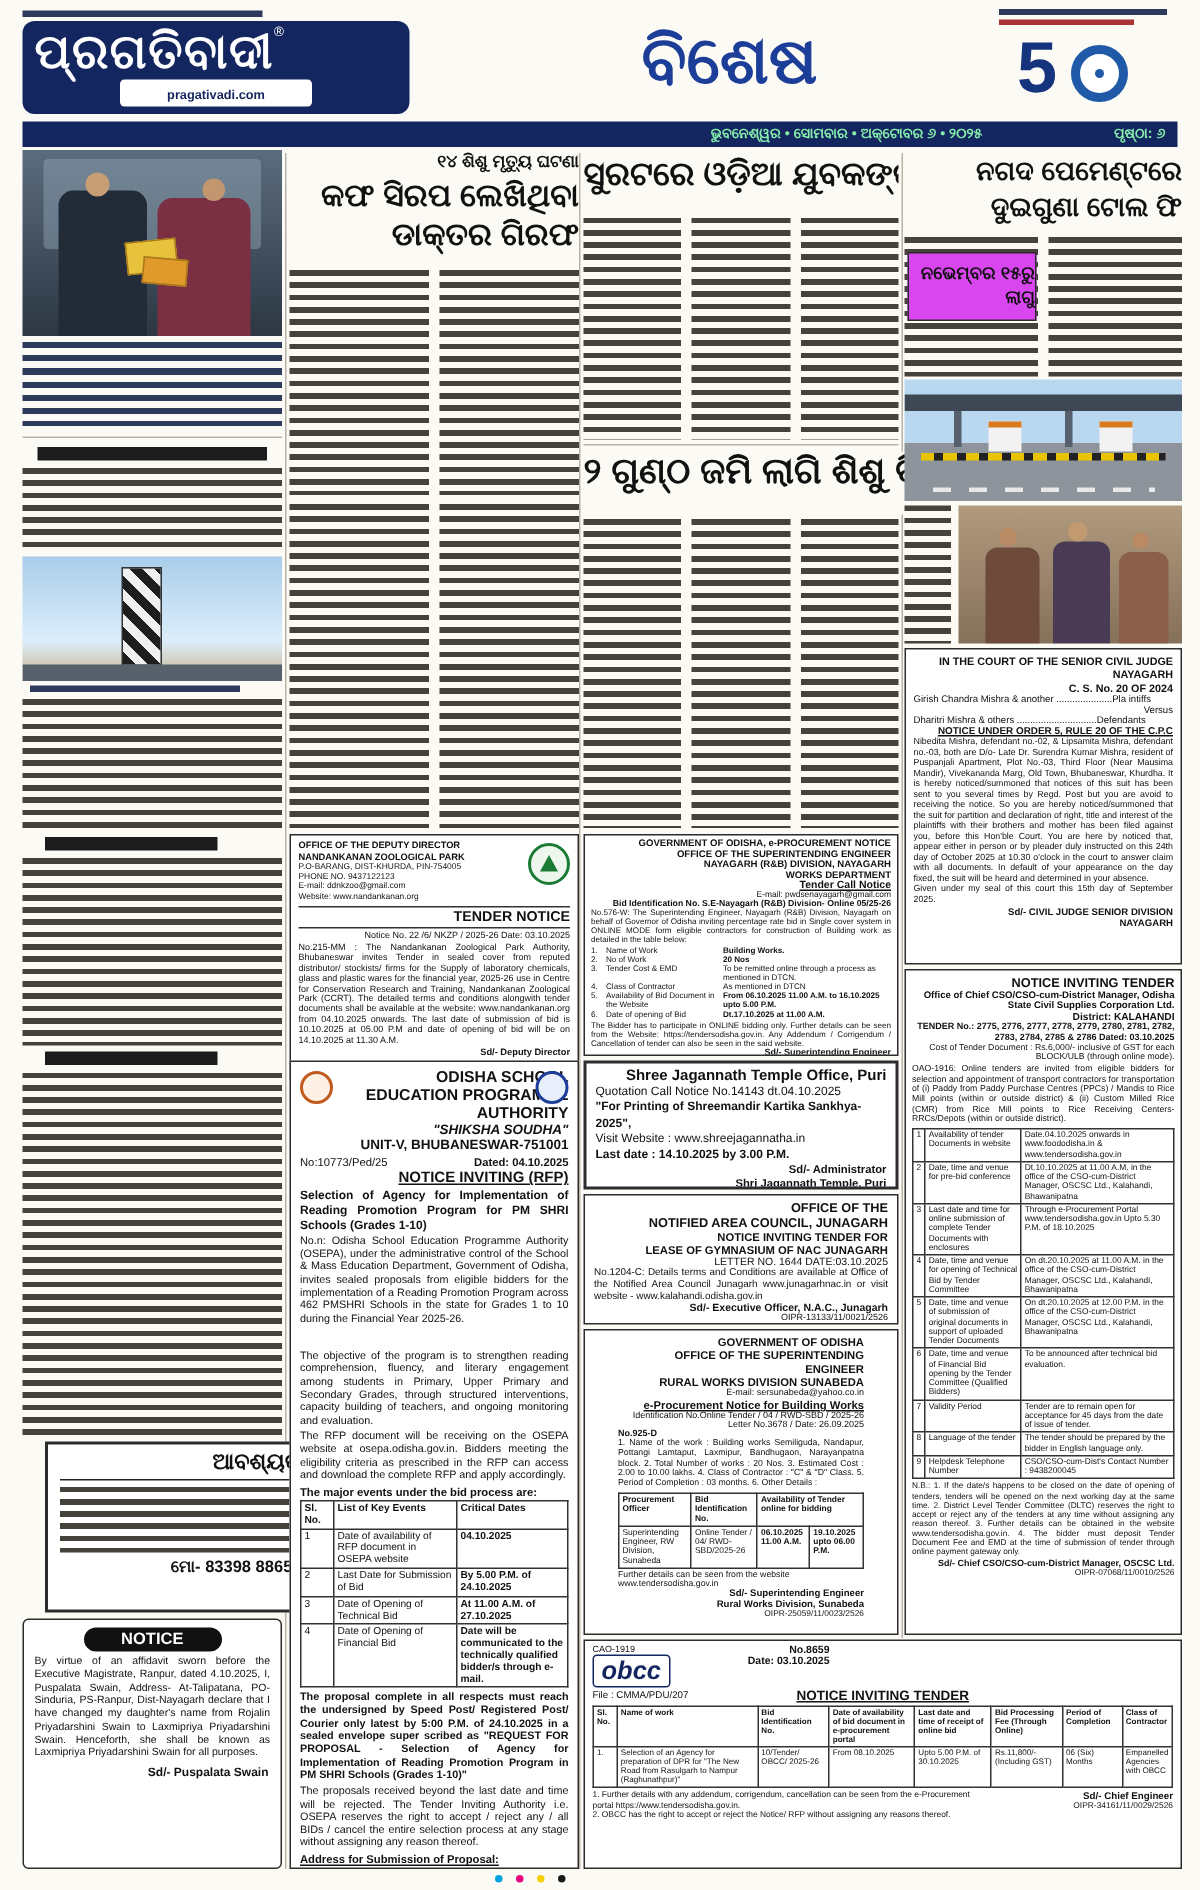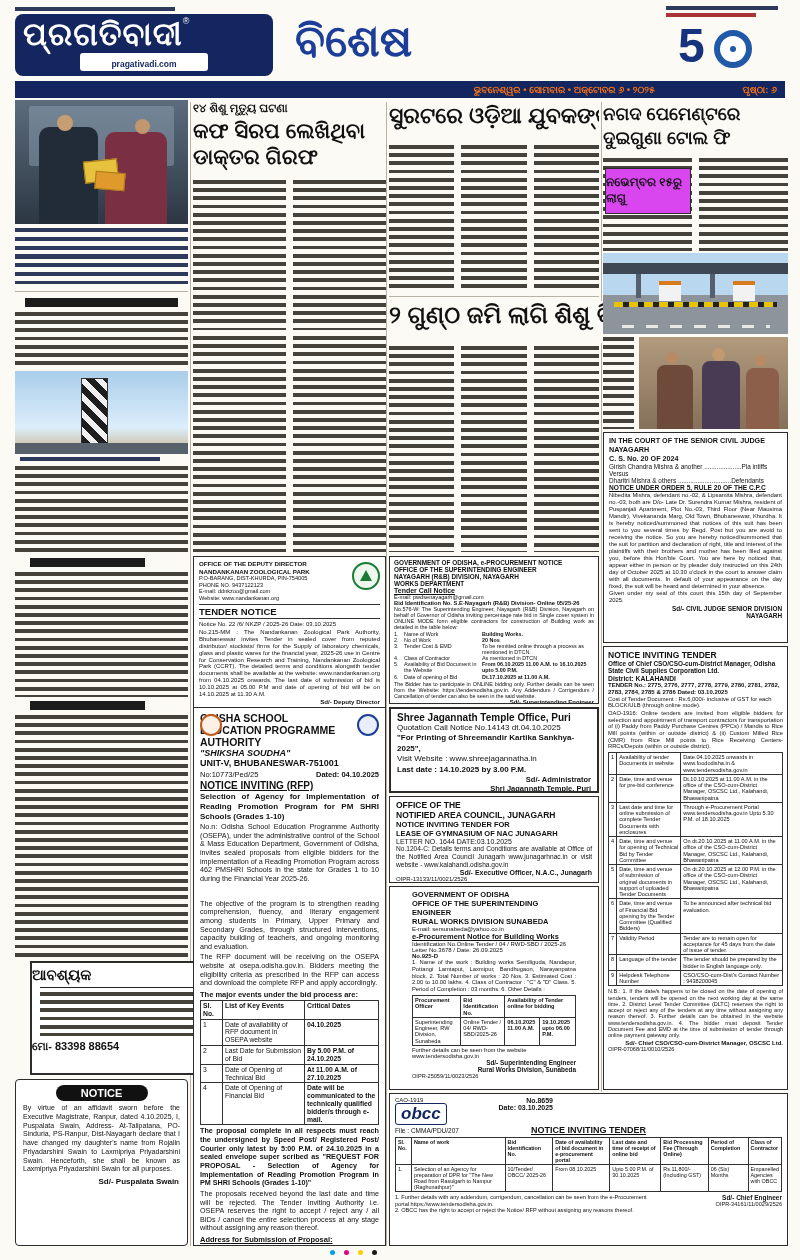--- a/index.html
+++ b/index.html
@@ -1,19 +1,19 @@
 <!DOCTYPE html>
 <html><head>
 <meta charset="utf-8">
 <style>
   *{margin:0;padding:0;box-sizing:border-box}
   html,body{width:800px;height:1260px}
   body{position:relative;background:#fbfaf5;font-family:"Liberation Sans",sans-serif;color:#111;overflow:hidden}
   .abs{position:absolute}
-  .c{text-align:left}.r{text-align:right}.j{text-align:justify}.b{font-weight:bold}.i{font-style:italic}
+  .c{text-align:right}.r{text-align:right}.j{text-align:justify}.b{font-weight:bold}.i{font-style:italic}
   .vr{position:absolute;width:1px;background:#b9b3a7}
   .hr{position:absolute;height:1px;background:#b9b3a7}
   .sim{background:repeating-linear-gradient(to bottom,#45413b 0 3.8px,transparent 3.8px 8.2px)}
   .simcap{background:repeating-linear-gradient(to bottom,#2d3a5c 0 4.2px,transparent 4.2px 8.8px)}
   .hbar{background:#1c1c1c}
   .cols{display:flex;gap:7px}
   .cols>div{flex:1}
   .box{position:absolute;border:1px solid #2c2c2c;background:#fff;overflow:hidden}
   .fz55{font-size:5.6px;line-height:1.18}
   .fz6{font-size:6px;line-height:1.2}
@@ -43,21 +43,21 @@
 <div class="abs c" style="left:295px;top:16px;width:250px;height:58px;font-size:44px;font-weight:bold;color:#1c3e99">ବିଶେଷ</div>
 
 <div class="abs" style="left:660px;top:6px;width:128px;height:72px">
   <div class="simcap" style="position:absolute;left:6px;top:0;width:112px;height:4px"></div>
   <div style="position:absolute;left:6px;top:7px;width:90px;height:4px;background:repeating-linear-gradient(to bottom,#a33 0 4px,transparent 4px 8px)"></div>
   <span style="position:absolute;left:18px;top:12px;font-size:48px;font-weight:bold;color:#16337d">5</span>
   <div style="position:absolute;left:54px;top:24px;width:38px;height:38px;border:6px solid #1f59a8;border-radius:50%;background:#fff"></div>
   <div style="position:absolute;left:70px;top:40px;width:6px;height:6px;border-radius:50%;background:#1f59a8"></div>
 </div>
 
-<div class="abs" style="left:15px;top:81px;width:770px;height:17px;background:#14265f;color:#f97316">
+<div class="abs" style="left:15px;top:81px;width:770px;height:17px;background:#14265f;color:#86efac">
   <span style="position:absolute;right:130px;top:3px;font-size:9.5px;font-weight:bold">ଭୁବନେଶ୍ୱର • ସୋମବାର • ଅକ୍ଟୋବର ୬ • ୨୦୨୫</span>
   <span style="position:absolute;right:8px;top:3px;font-size:9.5px;font-weight:bold">ପୃଷ୍ଠା: ୬</span>
 </div>
 
 <div class="vr" style="left:190px;top:102px;height:1144px"></div>
 <div class="vr" style="left:386px;top:102px;height:1144px"></div>
 <div class="vr" style="left:601px;top:102px;height:990px"></div>
 
 <div class="abs" style="left:15px;top:100px;width:173px;height:124px;background:linear-gradient(#5c6c7d,#2c3743);overflow:hidden">
   <div style="position:absolute;left:8%;top:5%;width:84%;height:48%;background:#93a7b8;opacity:.45;border-radius:3px"></div>

